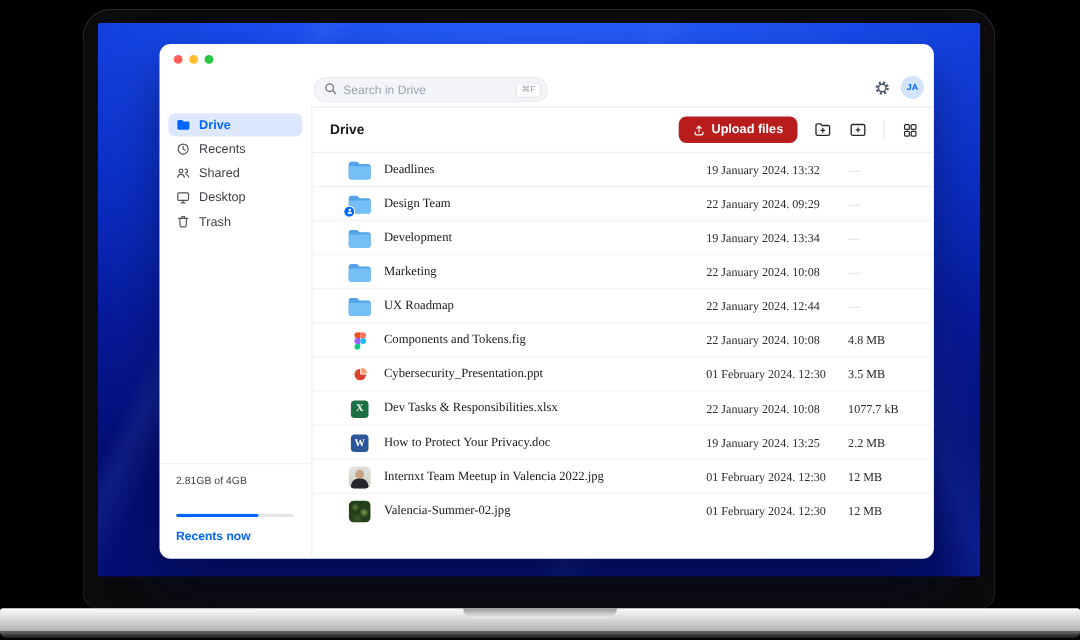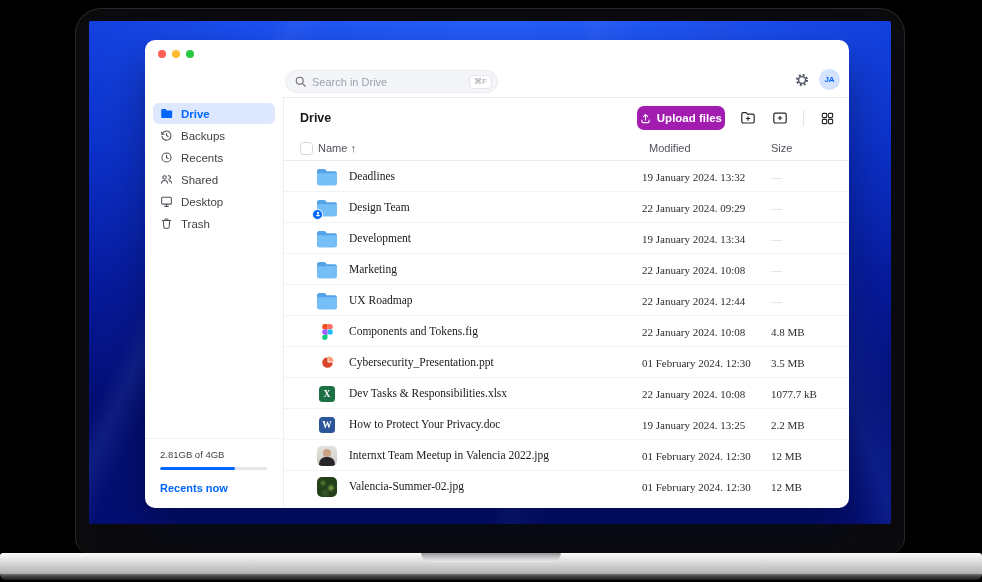--- a/index.html
+++ b/index.html
@@ -56,32 +56,32 @@
 
   
   .sidebar { position:absolute; left:0; top:57px; width:138px; bottom:0; }
   .nav { padding:6px 8px 0; }
   .nav-item { height:21px; margin-bottom:1px; border-radius:6px; padding:0 7px;
               display:flex; align-items:center; gap:8px; font-size:11.5px; color:#3f3f46; }
   .nav-item svg { flex:0 0 auto; }
   .nav-item.active { background:#dde8fe; color:#0066ff; font-weight:bold; }
   .storage { position:absolute; left:0; right:1px; bottom:0; padding:10px 15px 14px;
              border-top:1px solid #f0f1f4; }
-  .storage-usage { font-size:9.5px; color:#3f3f46; margin-bottom:7px; }
+  .storage-usage { font-size:9.5px; color:#3f3f46; margin-bottom:24px; }
   .storage-bar { height:3px; border-radius:2px; background:#e5e6ea; overflow:hidden; }
   .storage-fill { height:100%; background:#0066ff; border-radius:2px; }
   .upgrade { margin-top:12px; font-size:11px; font-weight:bold; color:#0066ff; cursor:pointer; }
 
   
   .main { position:absolute; left:138px; top:57px; right:0; bottom:0;
           border-top:1px solid #ebedf0; border-left:1px solid #ebedf0; }
   .content-header { height:40px; display:flex; align-items:center; padding:0 13px 0 16px; }
   .page-title { font-size:12.5px; font-weight:bold; color:#18181b; }
   .spacer { flex:1; }
-  .upload-btn { height:24px; padding:0 3px; border-radius:7px; background:#a21caf;
+  .upload-btn { height:24px; padding:0 13px; border-radius:7px; background:#b91c1c;
                 color:#fff; font-size:11.5px; font-weight:bold; border:none;
                 display:flex; align-items:center; gap:6px; cursor:pointer; }
   .icon-btn { width:18px; height:18px; display:flex; align-items:center; justify-content:center;
               color:#27272a; margin-left:14px; cursor:pointer; }
   .vdivider { width:1px; height:16px; background:#e4e4e7; margin-left:14px; }
 
   .table-header { position:relative; height:22px; font-size:11px; color:#52525b; }
   .checkbox { position:absolute; left:16px; top:4px; width:13px; height:13px;
               border:1px solid #d4d7dc; border-radius:3.5px; background:#fff; }
   .th { position:absolute; top:4px; }
@@ -153,28 +153,20 @@
 
     <div class="sidebar">
       <div class="nav">
         <div class="nav-item active">
           <svg width="13" height="13" viewBox="0 0 16 16">
               <path d="M1.5 4.2c0-.9.7-1.6 1.6-1.6h3.1c.5 0 .9.2 1.2.6l.9 1.1h5.1c.9 0 1.6.7 1.6 1.6v6c0 .9-.7 1.6-1.6 1.6H3.1c-.9 0-1.6-.7-1.6-1.6z" fill="#0066ff"></path>
             </svg>
           <span>Drive</span>
         </div>
         <div class="nav-item">
-          <svg width="13" height="13" viewBox="0 0 16 16" fill="none" stroke="#52525b" stroke-width="1.3" stroke-linecap="round" stroke-linejoin="round">
-              <path d="M2.7 6.2A5.6 5.6 0 1 1 2.4 9"></path>
-              <path d="M2.2 3.6v2.8H5"></path>
-              <path d="M8 5.2V8l2 1.2"></path>
-            </svg>
-          <span>Backups</span>
-        </div>
-        <div class="nav-item">
           <svg width="13" height="13" viewBox="0 0 16 16" fill="none" stroke="#52525b" stroke-width="1.3" stroke-linecap="round">
               <circle cx="8" cy="8" r="5.6"></circle>
               <path d="M8 5V8l2 1.2"></path>
             </svg>
           <span>Recents</span>
         </div>
         <div class="nav-item">
           <svg width="13" height="13" viewBox="0 0 16 16" fill="none" stroke="#52525b" stroke-width="1.3" stroke-linecap="round">
               <circle cx="5.6" cy="5.4" r="2.1"></circle>
               <path d="M1.8 12.6c.4-2.1 1.9-3.3 3.8-3.3s3.4 1.2 3.8 3.3"></path>
@@ -237,28 +229,20 @@
         <span class="icon-btn">
           <svg width="15" height="15" viewBox="0 0 16 16" fill="none" stroke="#27272a" stroke-width="1.2">
               <rect x="2.5" y="2.5" width="4.6" height="4.6" rx="0.9"></rect>
               <rect x="8.9" y="2.5" width="4.6" height="4.6" rx="0.9"></rect>
               <rect x="2.5" y="8.9" width="4.6" height="4.6" rx="0.9"></rect>
               <rect x="8.9" y="8.9" width="4.6" height="4.6" rx="0.9"></rect>
             </svg>
         </span>
       </div>
 
-      <div class="table-header">
-        <span class="checkbox"></span>
-        <span class="th th-name">
-          <span>Name</span>&nbsp;<span>↑</span>
-        </span>
-        <span class="th th-modified">Modified</span>
-        <span class="th th-size">Size</span>
-      </div>
 
       <div class="rows">
   <div class="row">
     <span class="row-icon">
               <span class="folder-wrap"><svg width="22" height="18" viewBox="0 0 22 18">
                   <path d="M1 3.2C1 2 2 1 3.2 1h4.8c.7 0 1.3.3 1.7.8l1 1.4h8.1C20 3.2 21 4.2 21 5.4V15c0 1.2-1 2.2-2.2 2.2H3.2C2 17.2 1 16.2 1 15z" fill="#54a3e9"></path>
                   <path d="M1 5.2h20V15c0 1.2-1 2.2-2.2 2.2H3.2C2 17.2 1 16.2 1 15z" fill="#76bef6"></path>
                 </svg></span>
             </span>
     <span class="row-name">Deadlines</span>

